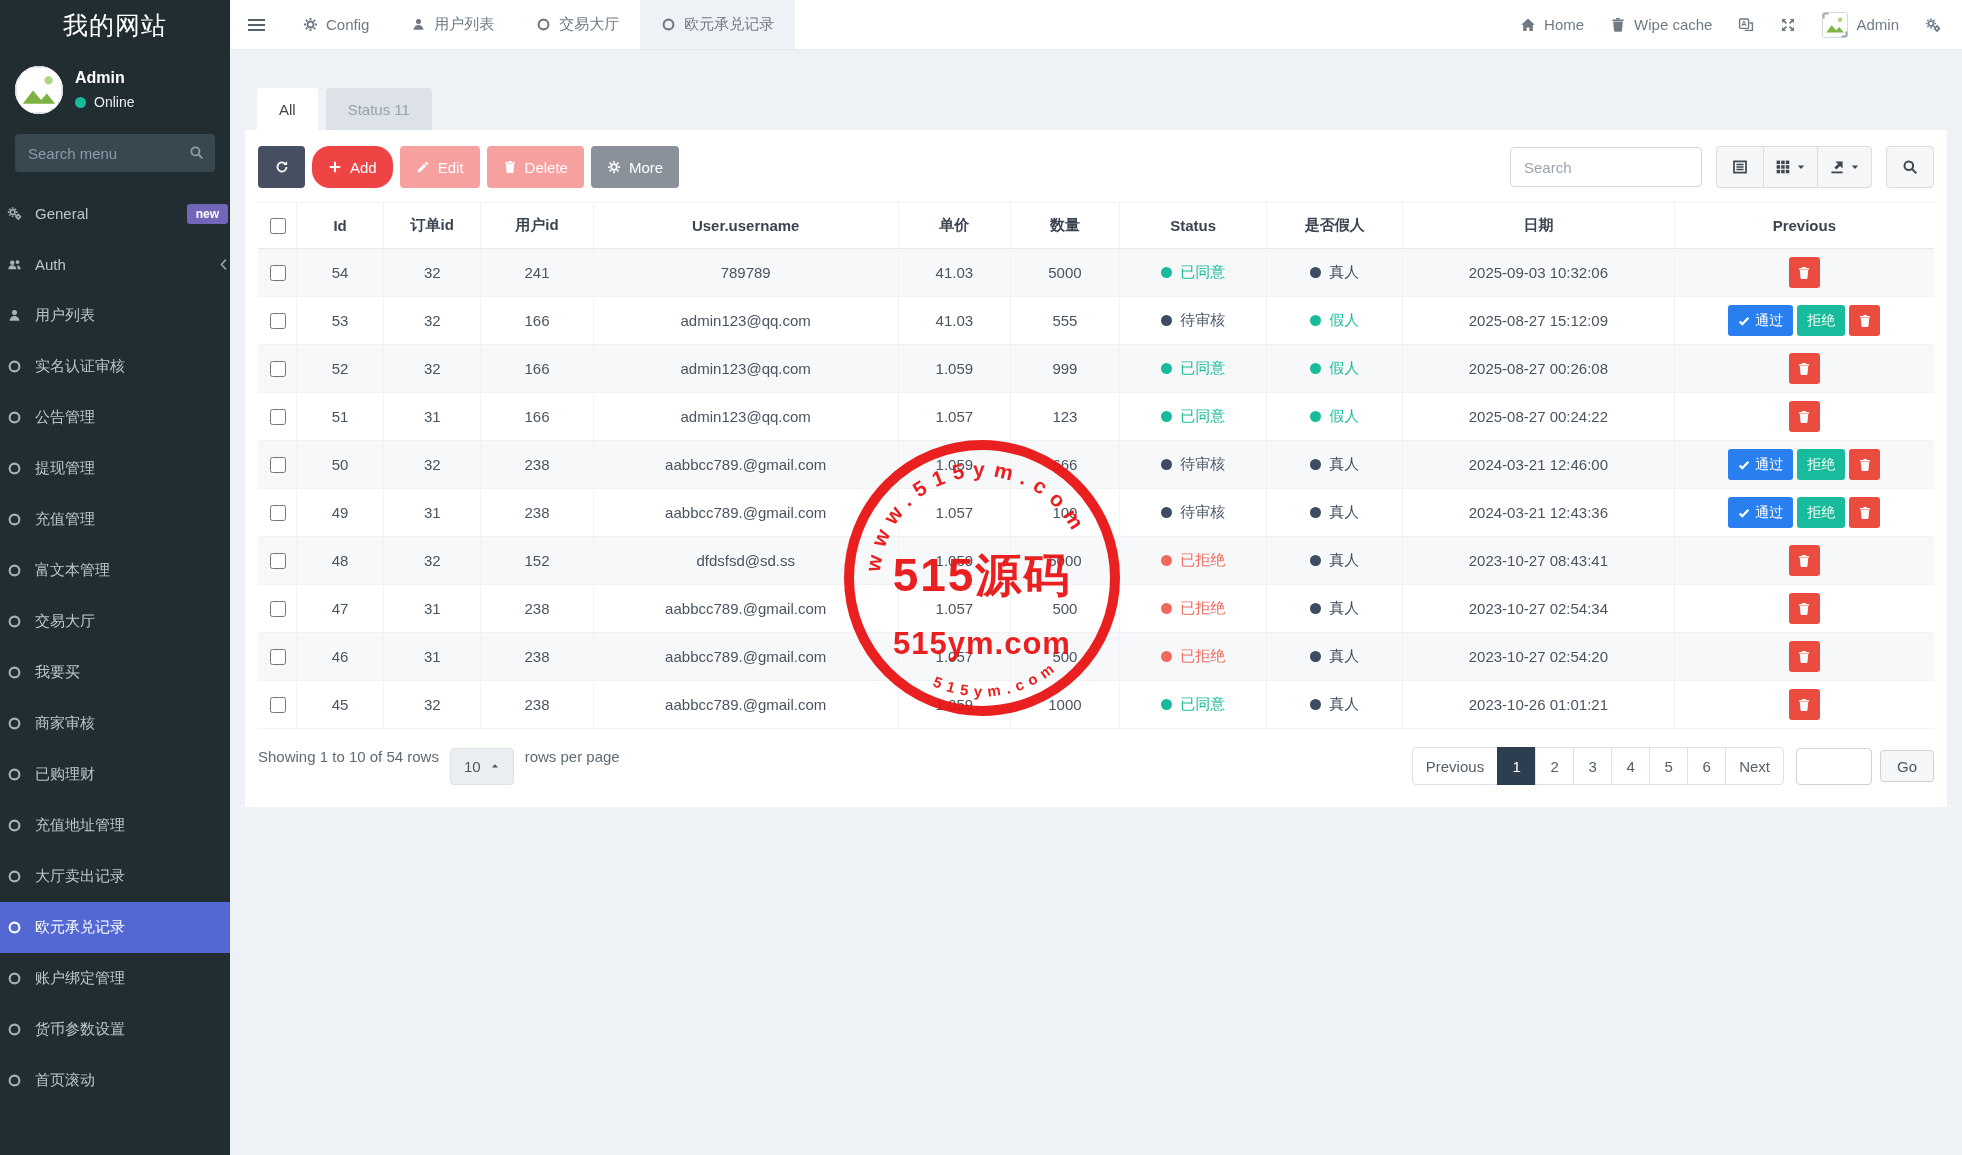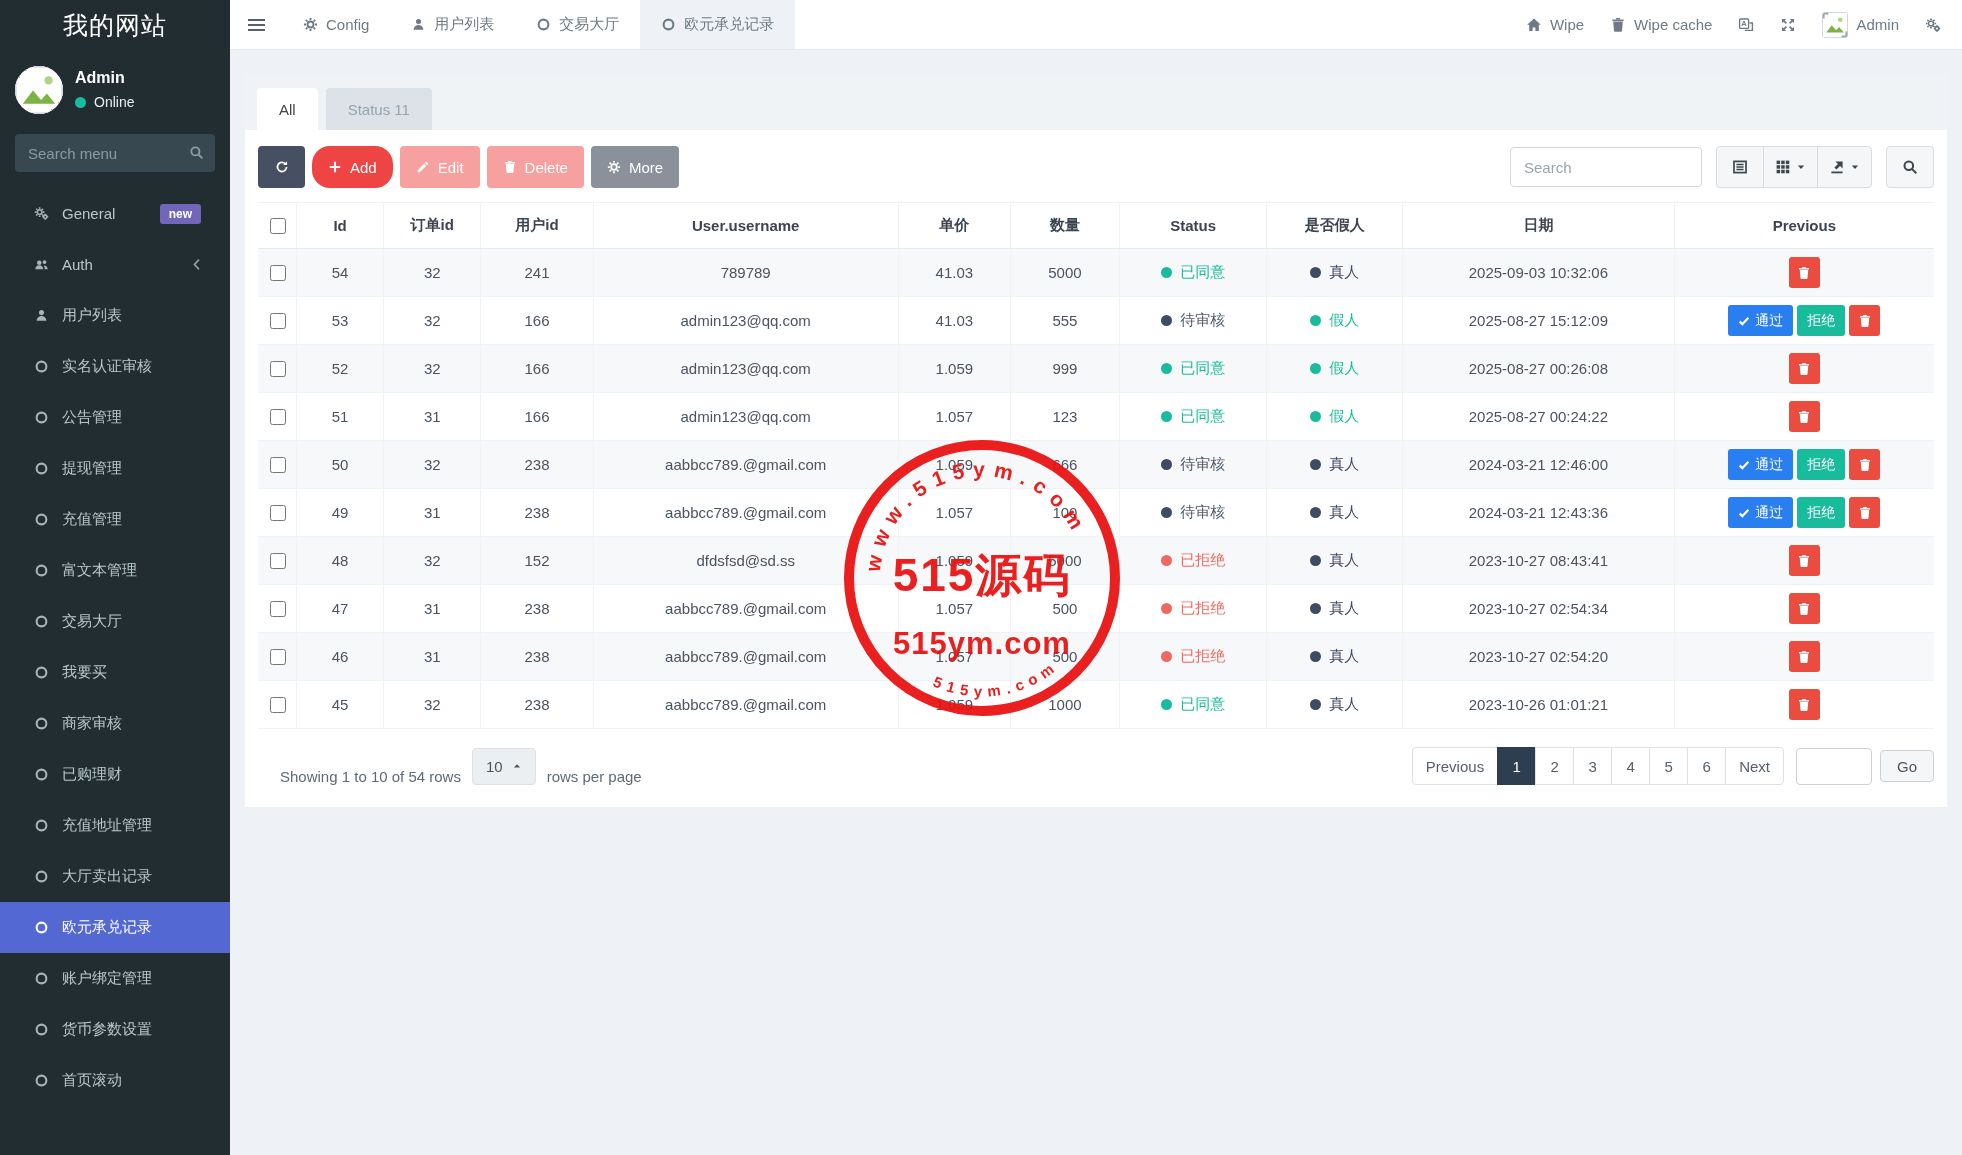--- a/index.html
+++ b/index.html
@@ -18,21 +18,21 @@
   .user-panel { display:flex; gap:12px; padding:16px 15px 8px; align-items:flex-start; }
   .avatar-lg { width:48px; height:48px; border-radius:50%; overflow:hidden; background:#f4f6f7; }
   .user-name { color:#fff; font-weight:bold; font-size:16px; margin-top:3px; }
   .user-status { display:flex; align-items:center; gap:8px; color:#e8eef0; font-size:14px; margin-top:7px; }
   .dot-online { width:11px; height:11px; border-radius:50%; background:#18bc9c; }
   .side-search { margin:12px 15px 16px; position:relative; }
   .side-search input { width:100%; height:38px; background:#374850; border:none; border-radius:4px; color:#ccc; padding:0 36px 0 13px; font-size:15px; font-family:inherit; }
   .side-search input::placeholder { color:#8a9ba5; }
   .side-search .sicon { position:absolute; right:11px; top:11px; width:15px; height:15px; color:#8a9ba5; }
   .menu { list-style:none; margin:0; padding:0; flex:1; }
-  .menu li { height:51px; display:flex; align-items:center; padding:0 29px; font-size:15px; cursor:pointer; }
+  .menu li { height:51px; display:flex; align-items:center; padding:0 2px; font-size:15px; cursor:pointer; }
   .menu .micon { width:24px; height:16px; margin-right:9px; color:#a7b4bb; display:inline-flex; justify-content:center; }
   .menu .micon svg { width:15px; height:15px; }
   .menu li.active { background:#5468d4; color:#fff; }
   .menu li.active .micon { color:#fff; }
   .badge-new { margin-left:auto; background:#7266ba; color:#fff; font-size:12px; font-weight:bold; padding:3px 9px; border-radius:3px; }
   .chev { margin-left:auto; width:9px; height:13px; color:#93a1a9; }
 
   
   .main { flex:1; display:flex; flex-direction:column; min-width:0; }
   .topnav { height:50px; background:#fff; display:flex; align-items:stretch; justify-content:space-between; border-bottom:1px solid #e6eaed; }
@@ -95,21 +95,21 @@
   .ops { display:inline-flex; gap:4px; align-items:center; }
   .op { display:inline-flex; align-items:center; justify-content:center; gap:5px; height:31px; padding:0 10px; border:none; border-radius:3px; color:#fff; font-size:14px; cursor:pointer; font-family:inherit; }
   .op .oi { width:12px; height:12px; }
   .op-approve { background:#2a7ff0; }
   .op-reject { background:#18bc9c; }
   .op-trash { background:#ea4c3f; width:31px; padding:0; }
   .op-trash .oi { width:14px; height:14px; }
 
   
   .tfoot { display:flex; justify-content:space-between; align-items:center; margin-top:18px; color:#5f6a74; font-size:15px; }
-  .tf-left { display:flex; align-items:flex-end; gap:11px;margin-left:22px; }
+  .tf-left { display:flex; align-items:flex-start; gap:11px; }
   .pagesize { display:inline-flex; align-items:center; gap:9px; height:37px; padding:0 13px; background:#ebeff1; border:1px solid #dde2e6; border-radius:4px; color:#4c565f; cursor:pointer; font-size:15px; font-family:inherit; }
   .pagesize .ci { width:10px; height:10px; }
   .pager { display:flex; align-items:center; }
   .pg { min-width:39px; height:38px; display:inline-flex; align-items:center; justify-content:center; background:#fff; border:1px solid #dde2e6; color:#55606a; margin-left:-1px; cursor:pointer; padding:0 13px; font-size:15px; text-decoration:none; }
   .pg.first { border-radius:4px 0 0 4px; margin-left:0; }
   .pg.last { border-radius:0 4px 4px 0; }
   .pg.active { background:#2c3e50; border-color:#2c3e50; color:#fff; }
   .goto { width:76px; height:37px; border:1px solid #ccd2d7; border-radius:4px; margin-left:12px; padding:0 9px; font-size:15px; font-family:inherit; }
   .btn-go { height:32px; padding:0 16px; background:#f4f6f7; border:1px solid #ccd2d7; border-radius:4px; color:#4c565f; margin-left:8px; font-size:15px; cursor:pointer; font-family:inherit; }
 
@@ -387,21 +387,21 @@
     </div>
         </span>
     </div>
     <div class="nav-right">
       <div class="nav-item">
         <span class="ni ic">
             <svg viewBox="0 0 16 16">
               <path fill="currentColor" d="M8 1.6L1.2 7.8h2V14H6.6v-3.6h2.8V14h3.4V7.8h2z"></path>
             </svg>
           </span>
-        <span>Wipe</span>
+        <span>Home</span>
       </div>
       <div class="nav-item">
         <span class="ni ic">
             <svg viewBox="0 0 16 16">
               <g fill="currentColor">
                 <path d="M3.2 4.6h9.6l-.8 9.2c-.1.6-.5 1-1.1 1H5.1c-.6 0-1-.4-1.1-1z"></path>
                 <rect x="2.3" y="2.4" width="11.4" height="1.5" rx=".3"></rect>
                 <rect x="6" y="1" width="4" height="1.5" rx=".3"></rect>
               </g>
             </svg>

